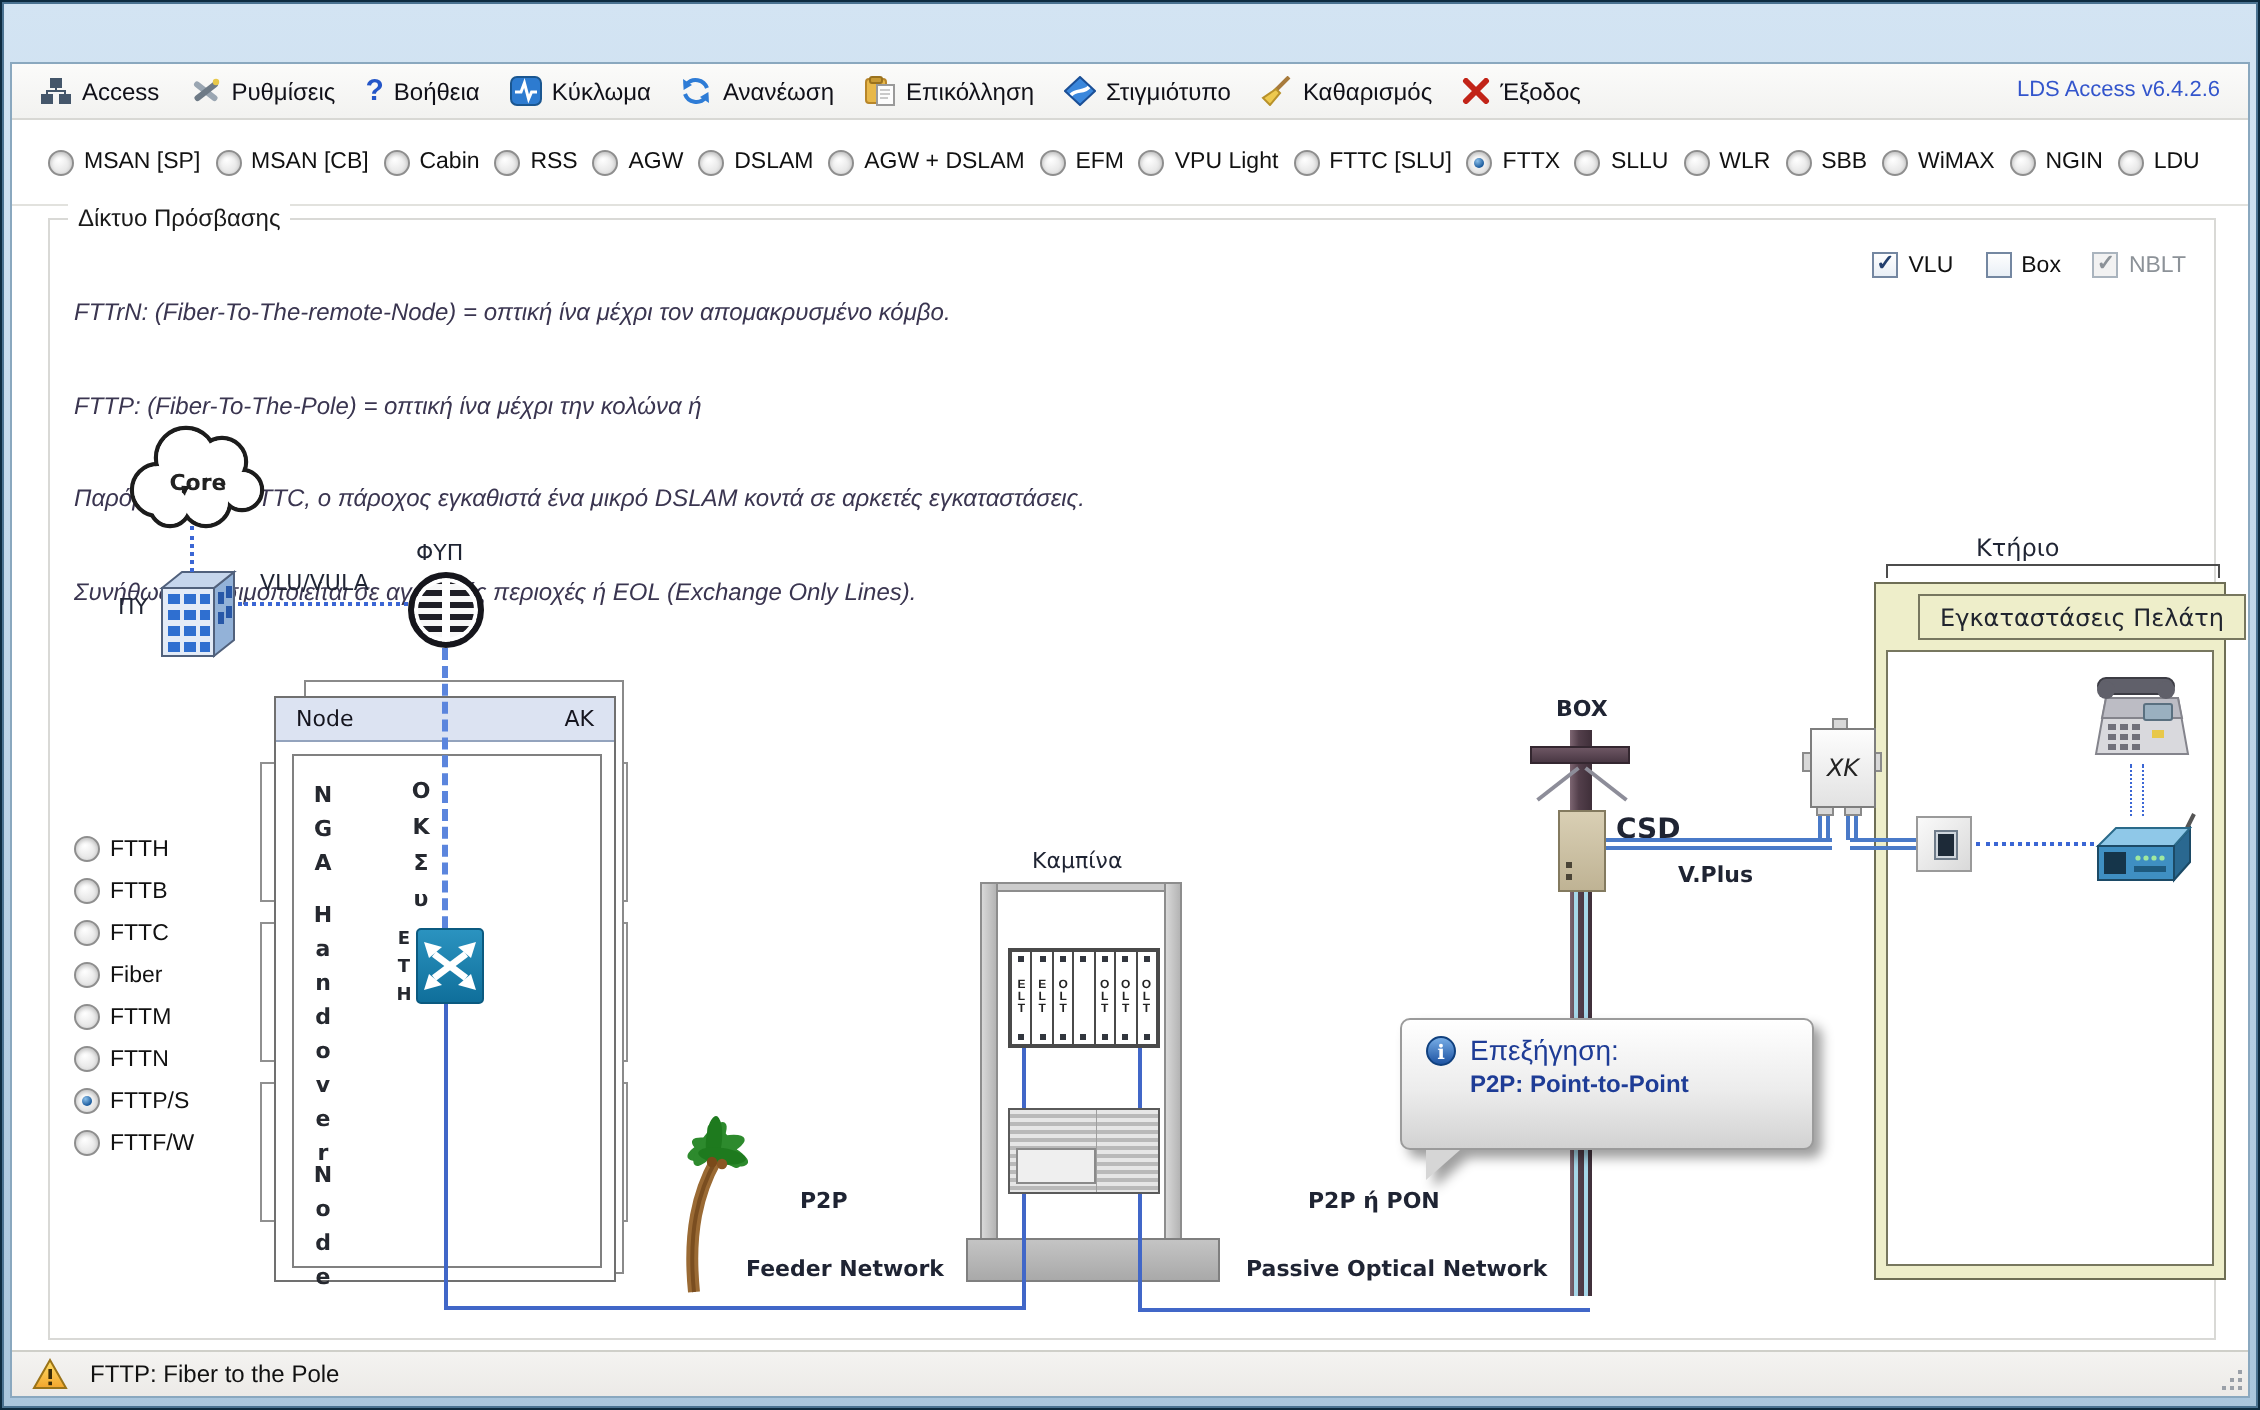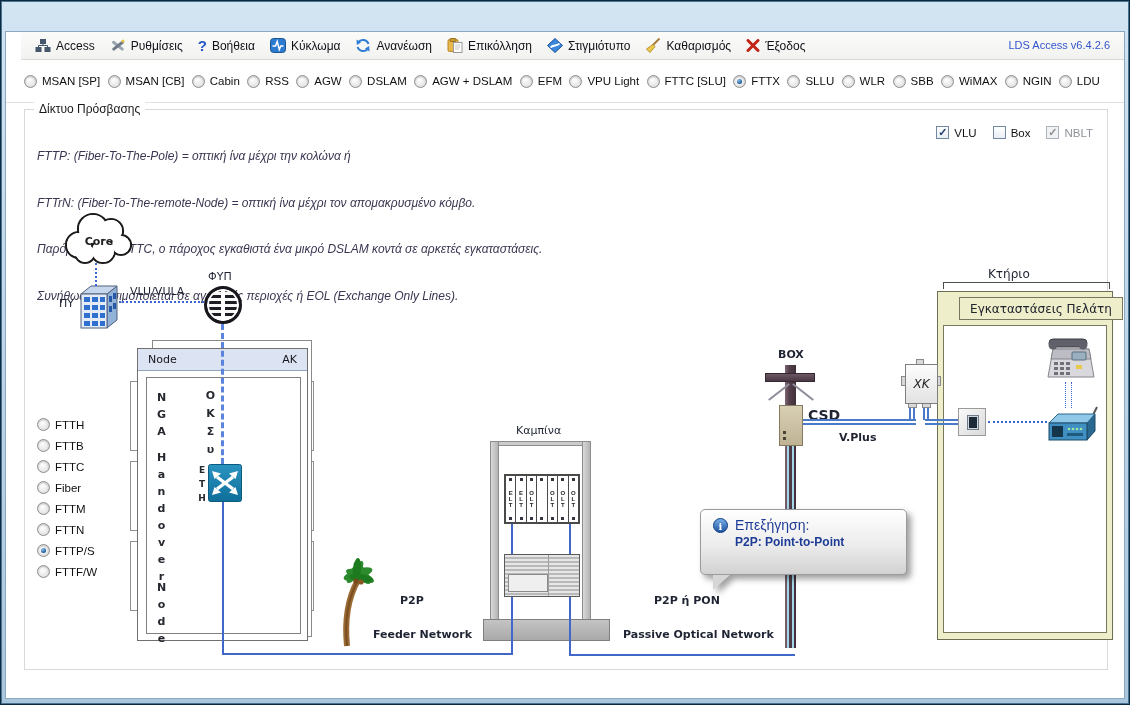--- a/index.html
+++ b/index.html
@@ -13,21 +13,21 @@
   .winbtns { position:absolute; right:6px; top:3px; display:flex; gap:2px; }
   .wbtn { width:30px; height:19px; border:1px solid #5f7185; border-radius:3px;
           background:linear-gradient(#fdfefe,#e8eef6 45%,#ccd7e4 46%,#dfe8f2);
           display:flex; align-items:center; justify-content:center; }
   .wbtn.close { width:34px; background:linear-gradient(#f3b19c,#e06c4c 45%,#c23a18 46%,#d65a38); border-color:#7e2d16; }
   .glyph-min { width:10px; height:3px; background:#333; margin-top:8px; }
   .glyph-max { width:10px; height:8px; border:1px solid #333; border-top:2px solid #333; }
 
   .app { position:absolute; left:3px; right:3px; top:29px; bottom:4px; background:#fff; border:1px solid #8aa8bf; }
 
-  .toolbar { position:absolute; left:15px; right:0; top:0; height:28px; background:linear-gradient(#fbfbfa,#f2f2f0);
+  .toolbar { position:absolute; left:0; right:0; top:0; height:28px; background:linear-gradient(#fbfbfa,#f2f2f0);
              border-bottom:1px solid #d8d8d4; display:flex; align-items:center; padding-left:8px; }
   .titem { display:flex; align-items:center; gap:5px; padding:3px 9px 3px 6px; font-size:12px; color:#101018; }
   .version { position:absolute; right:14px; top:7px; font-size:11px; color:#3355cc; }
 
   .tech-row { position:absolute; left:18px; right:24px; top:36px; height:26px; display:flex; justify-content:space-between; align-items:center; }
   .ritem { display:flex; align-items:center; gap:5px; font-size:11.5px; color:#111; white-space:nowrap; }
   .radio { width:13px; height:13px; border-radius:50%; border:1px solid #8e8e8e; flex:0 0 auto;
            background:radial-gradient(circle at 40% 35%, #ffffff, #d9d9d9); box-shadow:inset 0 1px 2px rgba(0,0,0,.2); position:relative; }
   .radio.sel::after { content:""; position:absolute; inset:3px; border-radius:50%;
            background:radial-gradient(circle at 35% 30%, #8cc0ea, #1c5c9e 70%); }
@@ -286,22 +286,22 @@
             <span class="cb"></span>
             <span>Box</span>
           </div>
         <div class="cbitem dis">
             <span class="cb dis">✓</span>
             <span>NBLT</span>
           </div>
       </div>
 
       <div class="desc">
+        <div>FTTrN: (Fiber-To-The-remote-Node) = οπτική ίνα μέχρι τον απομακρυσμένο κόμβο.</div>
         <div>FTTP: (Fiber-To-The-Pole) = οπτική ίνα μέχρι την κολώνα ή</div>
-        <div>FTTrN: (Fiber-To-The-remote-Node) = οπτική ίνα μέχρι τον απομακρυσμένο κόμβο.</div>
         <div>Παρόμοιο με το FTTC, ο πάροχος εγκαθιστά ένα μικρό DSLAM κοντά σε αρκετές εγκαταστάσεις.</div>
         <div>Συνήθως  χρησιμοποιείται σε αγροτικές περιοχές ή EOL (Exchange Only Lines).</div>
       </div>
 
       <div class="ftt-col">
         <div class="ritem">
             <span class="radio"></span>
             <span>FTTH</span>
           </div>
         <div class="ritem">
@@ -596,14 +596,36 @@
               <span class="b-title">Επεξήγηση:</span>
             </div>
             <div class="b-line">P2P: Point-to-Point</div>
           </div>
           <div class="balloon-tail"></div>
         </div>
 
       </div>
     </div>
 
+    <div class="statusbar">
+      <svg style="margin-left:10px;" width="18" height="16" viewBox="0 0 18 16">
+        <defs>
+            <linearGradient id="wn" x1="0" y1="0" x2="0" y2="1">
+              <stop offset="0" stop-color="#ffe06a"></stop>
+              <stop offset="1" stop-color="#f2a52c"></stop>
+            </linearGradient>
+          </defs>
+        <polygon points="9,1 17,15 1,15" fill="url(#wn)" stroke="#9a7318"></polygon>
+        <rect x="8.2" y="5.5" width="1.8" height="5" fill="#3a2c08"></rect>
+          <rect x="8.2" y="11.8" width="1.8" height="1.8" fill="#3a2c08"></rect>
+      </svg>
+      <span class="status-text">FTTP: Fiber to the Pole</span>
+      <div class="grip">
+        <i style="right:0;bottom:0;"></i>
+          <i style="right:4px;bottom:0;"></i>
+          <i style="right:0;bottom:4px;"></i>
+        <i style="right:8px;bottom:0;"></i>
+          <i style="right:0;bottom:8px;"></i>
+          <i style="right:4px;bottom:4px;"></i>
+      </div>
+    </div>
   </div>
 </div>
 
 </body></html>

